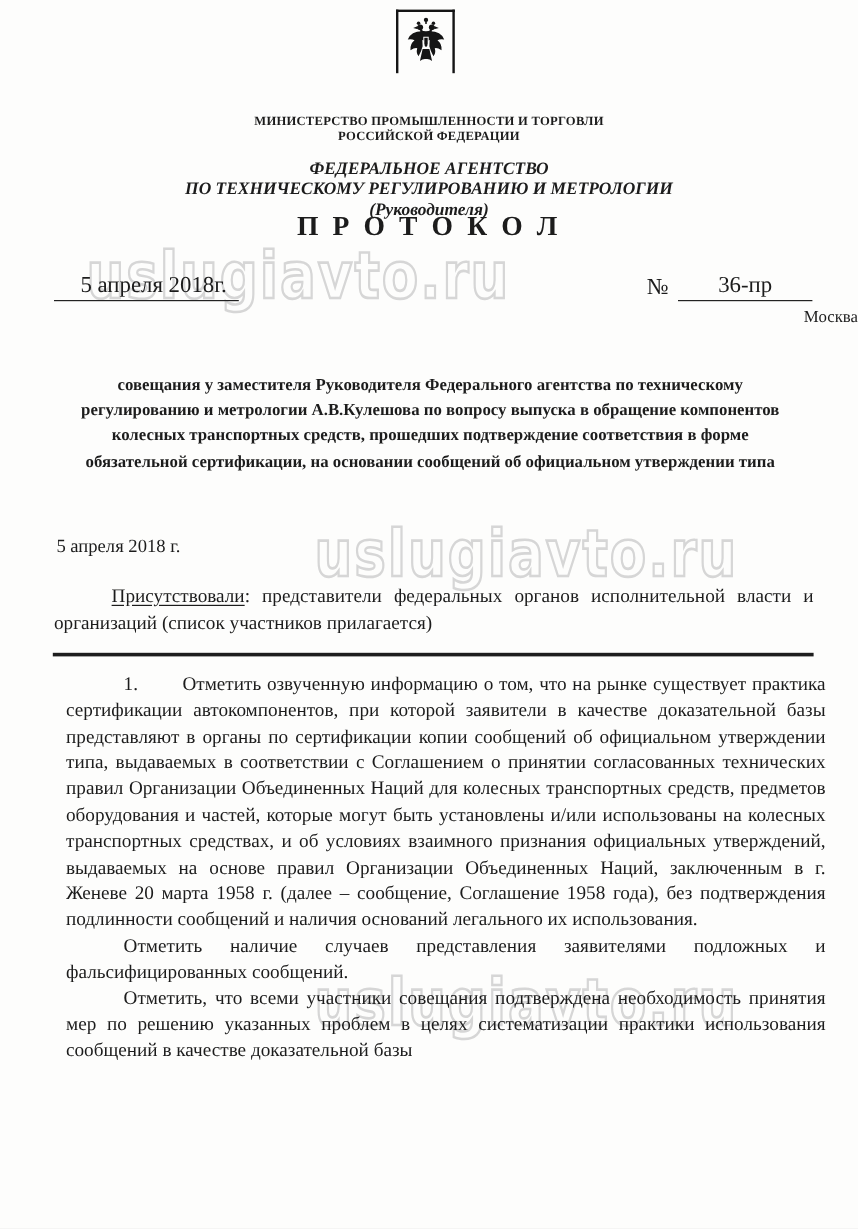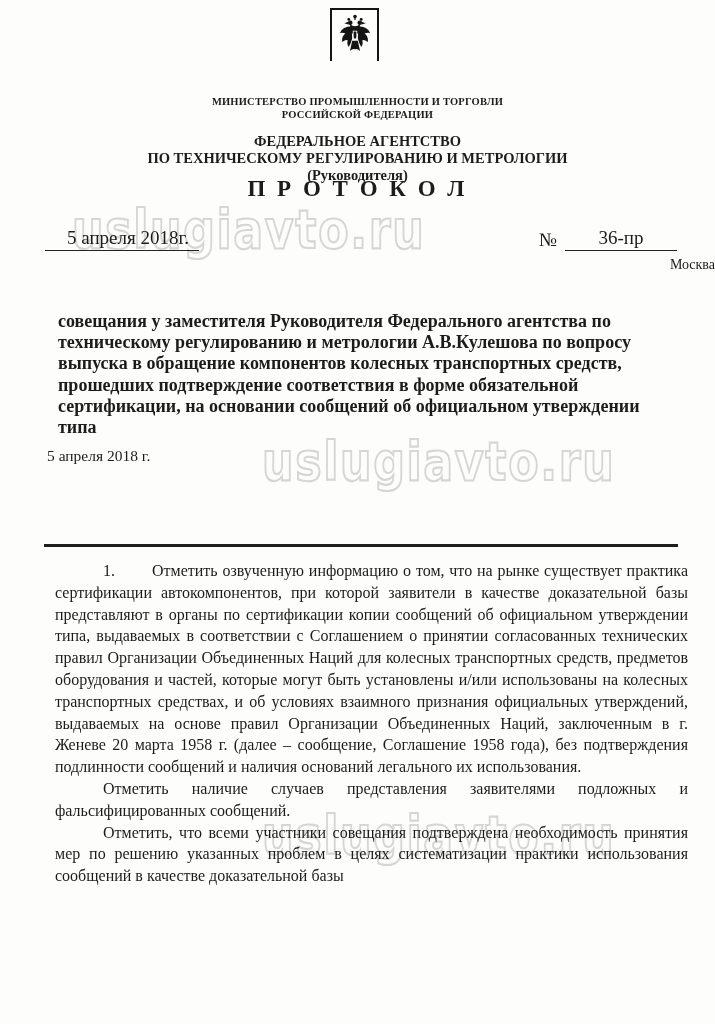--- a/index.html
+++ b/index.html
@@ -29,21 +29,21 @@
     display:flex; justify-content:center; align-items:flex-start;
   }
   .emblem-box svg { width:36px; height:44px; margin-top:2px; }
 
   .ministry {
     position:absolute; top:96px; left:0; right:0; text-align:center;
     font-weight:700; font-size:10.5px; line-height:12.5px; letter-spacing:0.2px;
   }
   .agency {
     position:absolute; top:133px; left:0; right:0; text-align:center;
-    font-weight:700; font-size:14.5px; line-height:17px;
+    font-weight:700; font-size:14.5px; line-height:17px;font-style:italic;
   }
   .doc-title {
     position:absolute; top:176px; left:0; right:0; text-align:center;
     font-weight:700; font-size:23px; letter-spacing:3px;
   }
   .ref-row {
     position:absolute; top:227px; left:45px; right:38px;
     display:flex; justify-content:space-between; align-items:flex-end;
     font-size:19px;
   }
@@ -54,22 +54,22 @@
   .num-cell { display:flex; align-items:flex-end; gap:8px; }
   .num-line {
     border-bottom:1.5px solid #222; min-width:104px; text-align:center;
     padding:0 4px 1px 4px;
   }
   .city {
     position:absolute; top:257px; left:0; right:0; text-align:right;
     font-size:14px;
   }
   .subject {
-    position:absolute; top:311px; left:58px; right:56px; 
-    font-weight:700; font-size:18px; line-height:21.2px;
+    position:absolute; top:311px; left:58px; right:56px; text-align:center;
+    font-weight:700; font-size:14px; line-height:21.2px;
   }
   .meeting-date { position:absolute; top:447px; left:47px; font-size:15.5px; }
   .attendees {
     position:absolute; top:487px; left:45px; width:633px;
     font-size:16px; line-height:21.8px; text-align:justify; text-align-last:left;
     text-indent:48px;
   }
   .attendees .label { text-decoration:underline; text-underline-offset:2px; }
   .rule {
     position:absolute; top:544px; left:44px; width:634px; height:2.5px;
@@ -136,20 +136,23 @@
         <span class="num-line">36-пр</span>
       </span>
     </div>
 
     <div class="city">Москва</div>
 
     <div class="subject">совещания у заместителя Руководителя Федерального агентства по техническому регулированию и метрологии А.В.Кулешова по вопросу выпуска в обращение компонентов колесных транспортных средств, прошедших подтверждение соответствия в форме обязательной сертификации, на основании сообщений об официальном утверждении типа</div>
 
     <div class="meeting-date">5 апреля 2018 г.</div>
 
+    <div class="attendees">
+      <span class="label">Присутствовали</span><span>: представители федеральных органов исполнительной власти и организаций (список участников прилагается)</span>
+    </div>
 
     <div class="rule"></div>
 
     <div class="body-text">
       <p><span class="pnum">1.</span><span>Отметить озвученную информацию о том, что на рынке существует практика сертификации автокомпонентов, при которой заявители в качестве доказательной базы представляют в органы по сертификации копии сообщений об официальном утверждении типа, выдаваемых в соответствии с Соглашением о принятии согласованных технических правил Организации Объединенных Наций для колесных транспортных средств, предметов оборудования и частей, которые могут быть установлены и/или использованы на колесных транспортных средствах, и об условиях взаимного признания официальных утверждений, выдаваемых на основе правил Организации Объединенных Наций, заключенным в г. Женеве 20 марта 1958 г. (далее – сообщение, Соглашение 1958 года), без подтверждения подлинности сообщений и наличия оснований легального их использования.</span></p>
       <p>Отметить наличие случаев представления заявителями подложных и фальсифицированных сообщений.</p>
       <p>Отметить, что всеми участники совещания подтверждена необходимость принятия мер по решению указанных проблем в целях систематизации практики использования сообщений в качестве доказательной базы</p>
     </div>
 
   </div>

